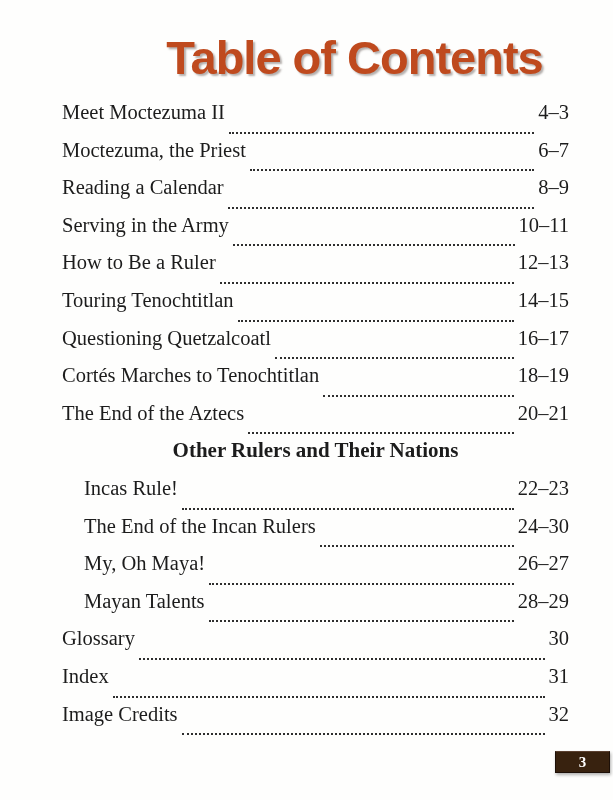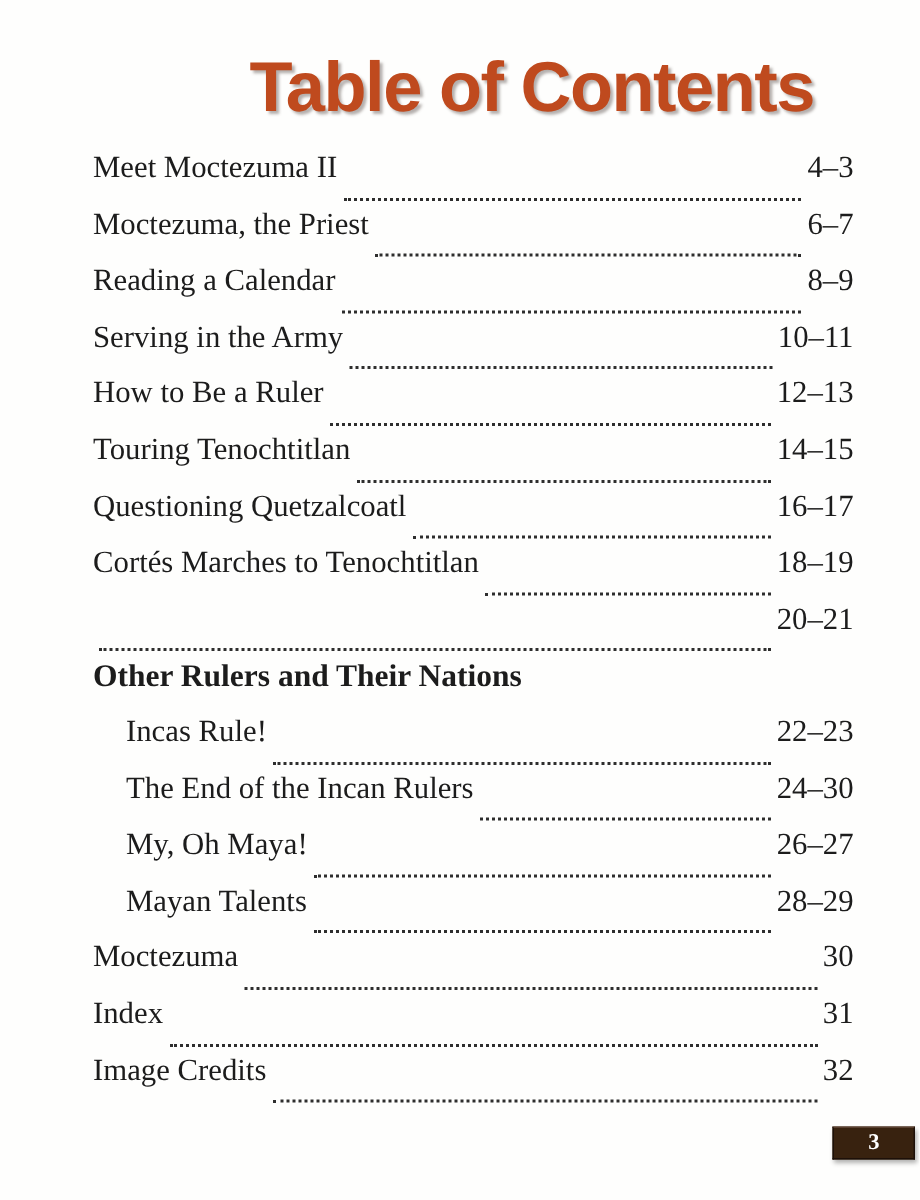--- a/index.html
+++ b/index.html
@@ -46,20 +46,21 @@
     line-height: 25px;
     color: #1c1c1c;
   }
   .toc-row.indent {
     padding-left: 22px;
     justify-content: center;
   }
   .toc-row.header {
     font-weight: bold;
     font-size: 21px;
+    justify-content: center;
   }
   .toc-label {
     white-space: nowrap;
   }
   .toc-dots {
     flex: 1;
     border-bottom: 2.4px dotted #2e2e2e;
     margin: 0 4px 4px 4px;
     align-self: flex-end;
     min-width: 12px;
@@ -131,20 +132,21 @@
         <span class="toc-label">Questioning Quetzalcoatl</span>
         <span class="toc-dots"></span>
         <span class="toc-pages">16–17</span>
       </div>
       <div class="toc-row">
         <span class="toc-label">Cortés Marches to Tenochtitlan</span>
         <span class="toc-dots"></span>
         <span class="toc-pages">18–19</span>
       </div>
       <div class="toc-row">
+        <span class="toc-label">The End of the Aztecs</span>
         <span class="toc-dots"></span>
         <span class="toc-pages">20–21</span>
       </div>
       <div class="toc-row header">
         <span class="toc-label">Other Rulers and Their Nations</span>
       </div>
       <div class="toc-row indent">
         <span class="toc-label">Incas Rule!</span>
         <span class="toc-dots"></span>
         <span class="toc-pages">22–23</span>
@@ -158,21 +160,21 @@
         <span class="toc-label">My, Oh Maya!</span>
         <span class="toc-dots"></span>
         <span class="toc-pages">26–27</span>
       </div>
       <div class="toc-row indent">
         <span class="toc-label">Mayan Talents</span>
         <span class="toc-dots"></span>
         <span class="toc-pages">28–29</span>
       </div>
       <div class="toc-row">
-        <span class="toc-label">Moctezuma</span>
+        <span class="toc-label">Glossary</span>
         <span class="toc-dots"></span>
         <span class="toc-pages">30</span>
       </div>
       <div class="toc-row">
         <span class="toc-label">Index</span>
         <span class="toc-dots"></span>
         <span class="toc-pages">31</span>
       </div>
       <div class="toc-row">
         <span class="toc-label">Image Credits</span>

